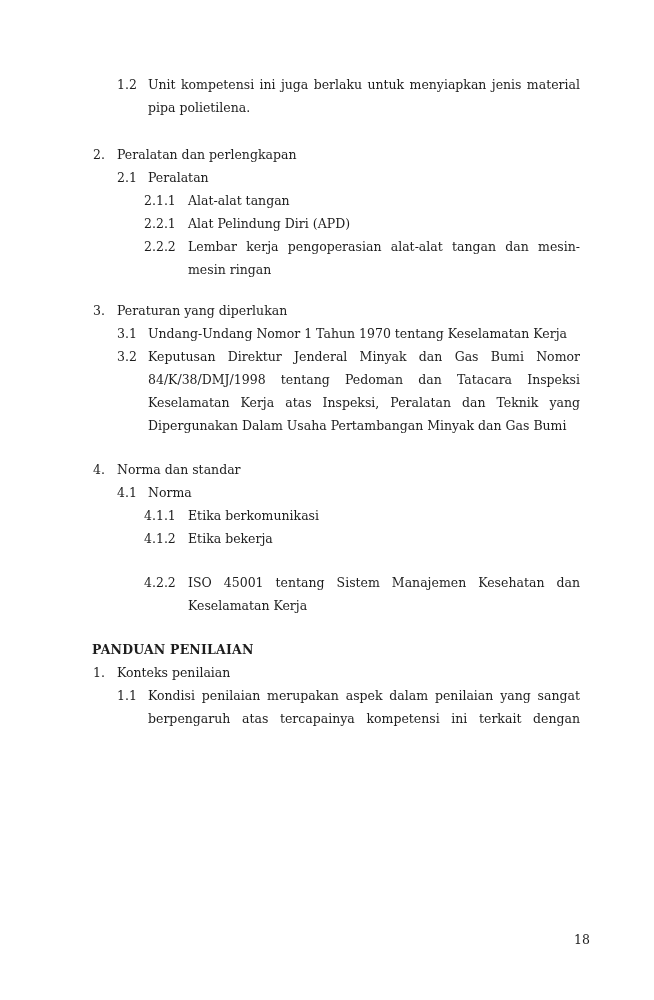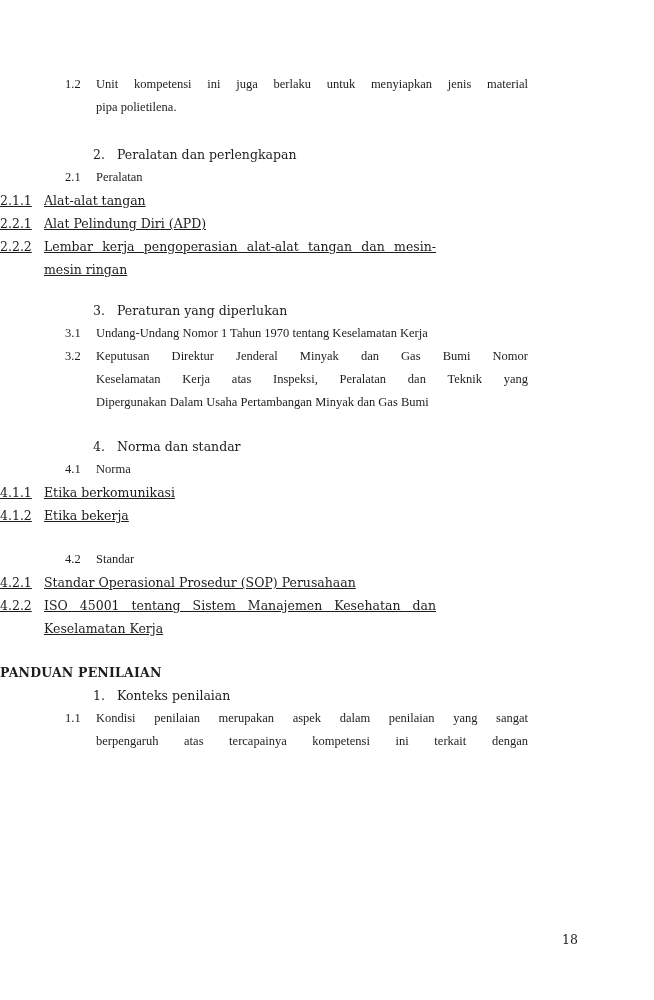--- a/index.html
+++ b/index.html
@@ -25,33 +25,33 @@
   .line.stretch {
     white-space: normal;
     text-align: justify;
     text-align-last: justify;
   }
   .item { display: flex; align-items: flex-start; }
   .item .label { flex: none; line-height: 23px; }
   .item .text { flex: 1 1 auto; min-width: 0; }
   .lvl1 { margin-left: 93px;  width: 487px; }
   .lvl1 > .label { width: 24px; }
-  .lvl2 { margin-left: 65px; width: 463px; font-family: Liberation Serif, serif; }
+  .lvl2 { margin-left: 117px; width: 463px; }
   .lvl2 > .label { width: 31px; }
-  .lvl3 { width: 436px; text-decoration: underline; }
+  .lvl3 { margin-left: 144px; width: 436px; }
   .lvl3 > .label { width: 44px; }
-  .heading-row { width: 488px; font-weight: bold; letter-spacing: 0.2px; }
+  .heading-row { margin-left: 92px; width: 488px; font-weight: bold; letter-spacing: 0.2px; }
   .spacer-sm { height: 18px; }
   .spacer-md { height: 21px; }
   .spacer-lg { height: 24px; }
   .it { font-style: italic; }
   .page-number {
     position: absolute;
     top: 928px;
-    right: 76px;
+    right: 64px;
     font-size: 12.5px;
     line-height: 23px;
     color: #1d1d1d;
   }
 </style>
 </head>
 <body>
 
 <div class="page">
   <div class="doc-body">
@@ -104,20 +104,21 @@
       <div class="item lvl2">
         <span class="label">3.1</span>
         <div class="text">
           <div class="line"><span>Undang-Undang Nomor 1 Tahun 1970 tentang Keselamatan Kerja</span></div>
         </div>
       </div>
       <div class="item lvl2 para">
         <span class="label">3.2</span>
         <div class="text">
           <div class="line stretch"><span>Keputusan Direktur Jenderal Minyak dan Gas Bumi Nomor</span></div>
+          <div class="line stretch"><span>84/K/38/DMJ/1998 tentang Pedoman dan Tatacara Inspeksi</span></div>
           <div class="line stretch"><span>Keselamatan Kerja atas Inspeksi, Peralatan dan Teknik yang</span></div>
           <div class="line"><span>Dipergunakan Dalam Usaha Pertambangan Minyak dan Gas Bumi</span></div>
         </div>
       </div>
       <div class="spacer-md"></div>
       <div class="item lvl1">
         <span class="label">4.</span>
         <div class="text">
           <div class="line"><span>Norma dan standar</span></div>
         </div>
@@ -134,32 +135,20 @@
           <div class="line"><span>Etika berkomunikasi</span></div>
         </div>
       </div>
       <div class="item lvl3">
         <span class="label">4.1.2</span>
         <div class="text">
           <div class="line"><span>Etika bekerja</span></div>
         </div>
       </div>
       <div class="spacer-md"></div>
-      <div class="item lvl2">
-        <span class="label">4.2</span>
-        <div class="text">
-          <div class="line"><span>Standar</span></div>
-        </div>
-      </div>
-      <div class="item lvl3">
-        <span class="label">4.2.1</span>
-        <div class="text">
-          <div class="line"><span>Standar Operasional Prosedur (SOP) Perusahaan</span></div>
-        </div>
-      </div>
       <div class="item lvl3 para">
         <span class="label">4.2.2</span>
         <div class="text">
           <div class="line stretch"><span>ISO 45001 tentang Sistem Manajemen Kesehatan dan</span></div>
           <div class="line"><span>Keselamatan Kerja</span></div>
         </div>
       </div>
       <div class="spacer-md"></div>
       <div class="heading-row">
         <div class="text">

